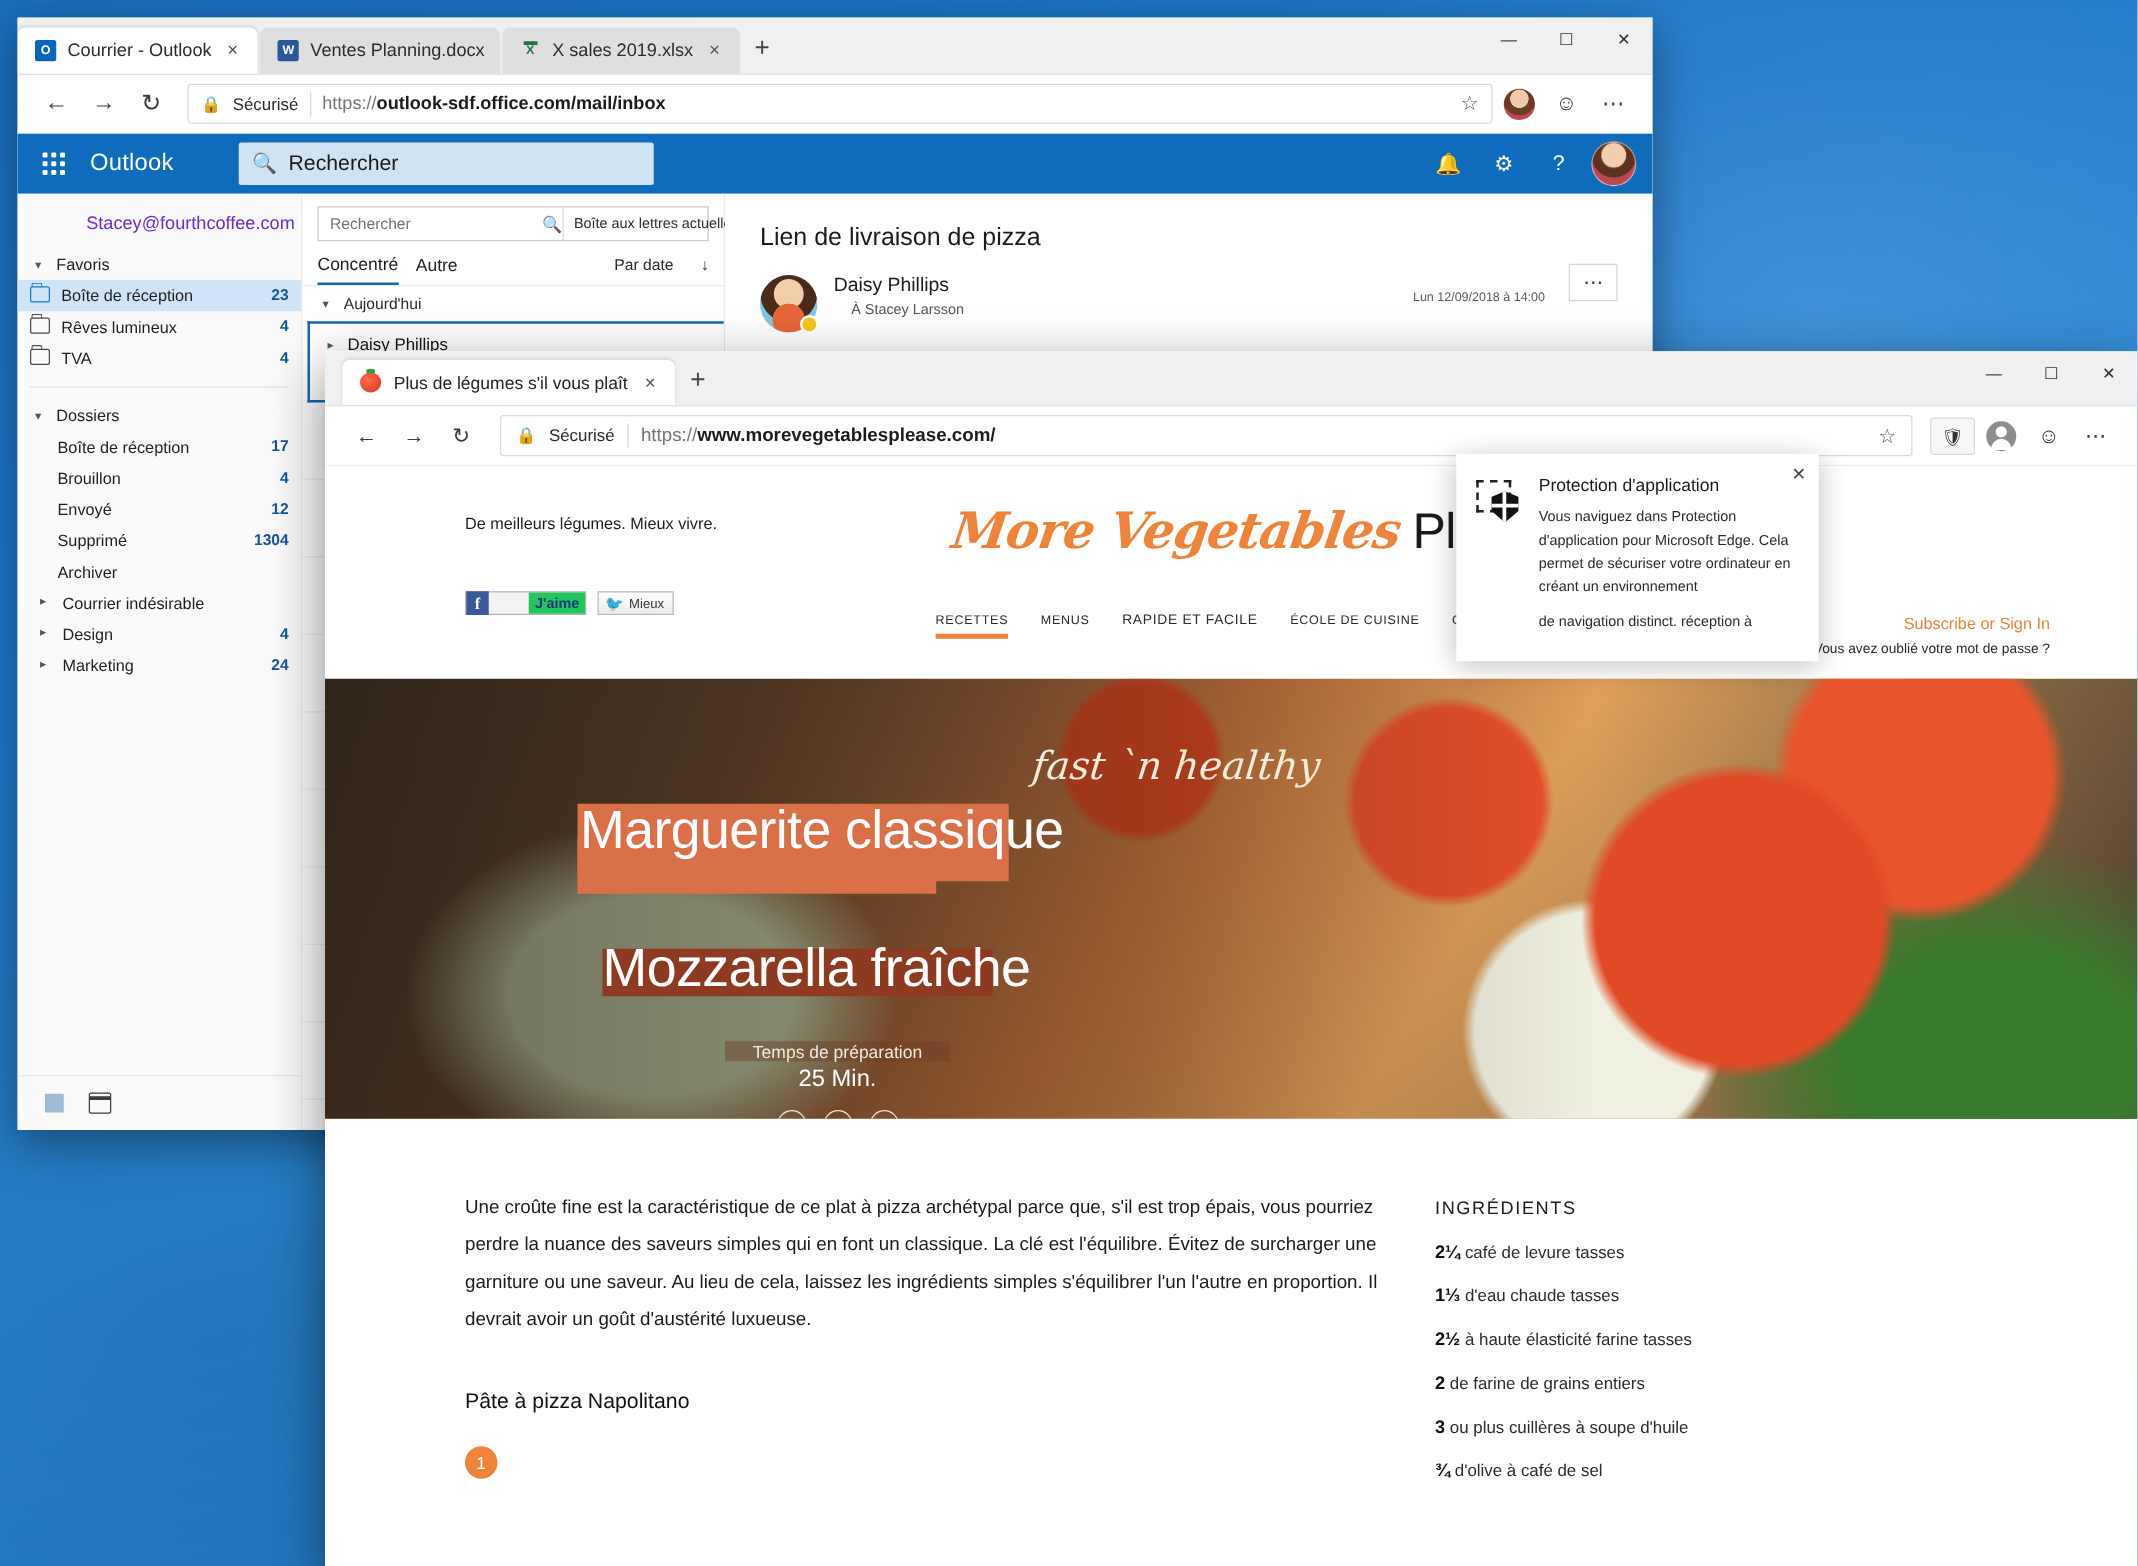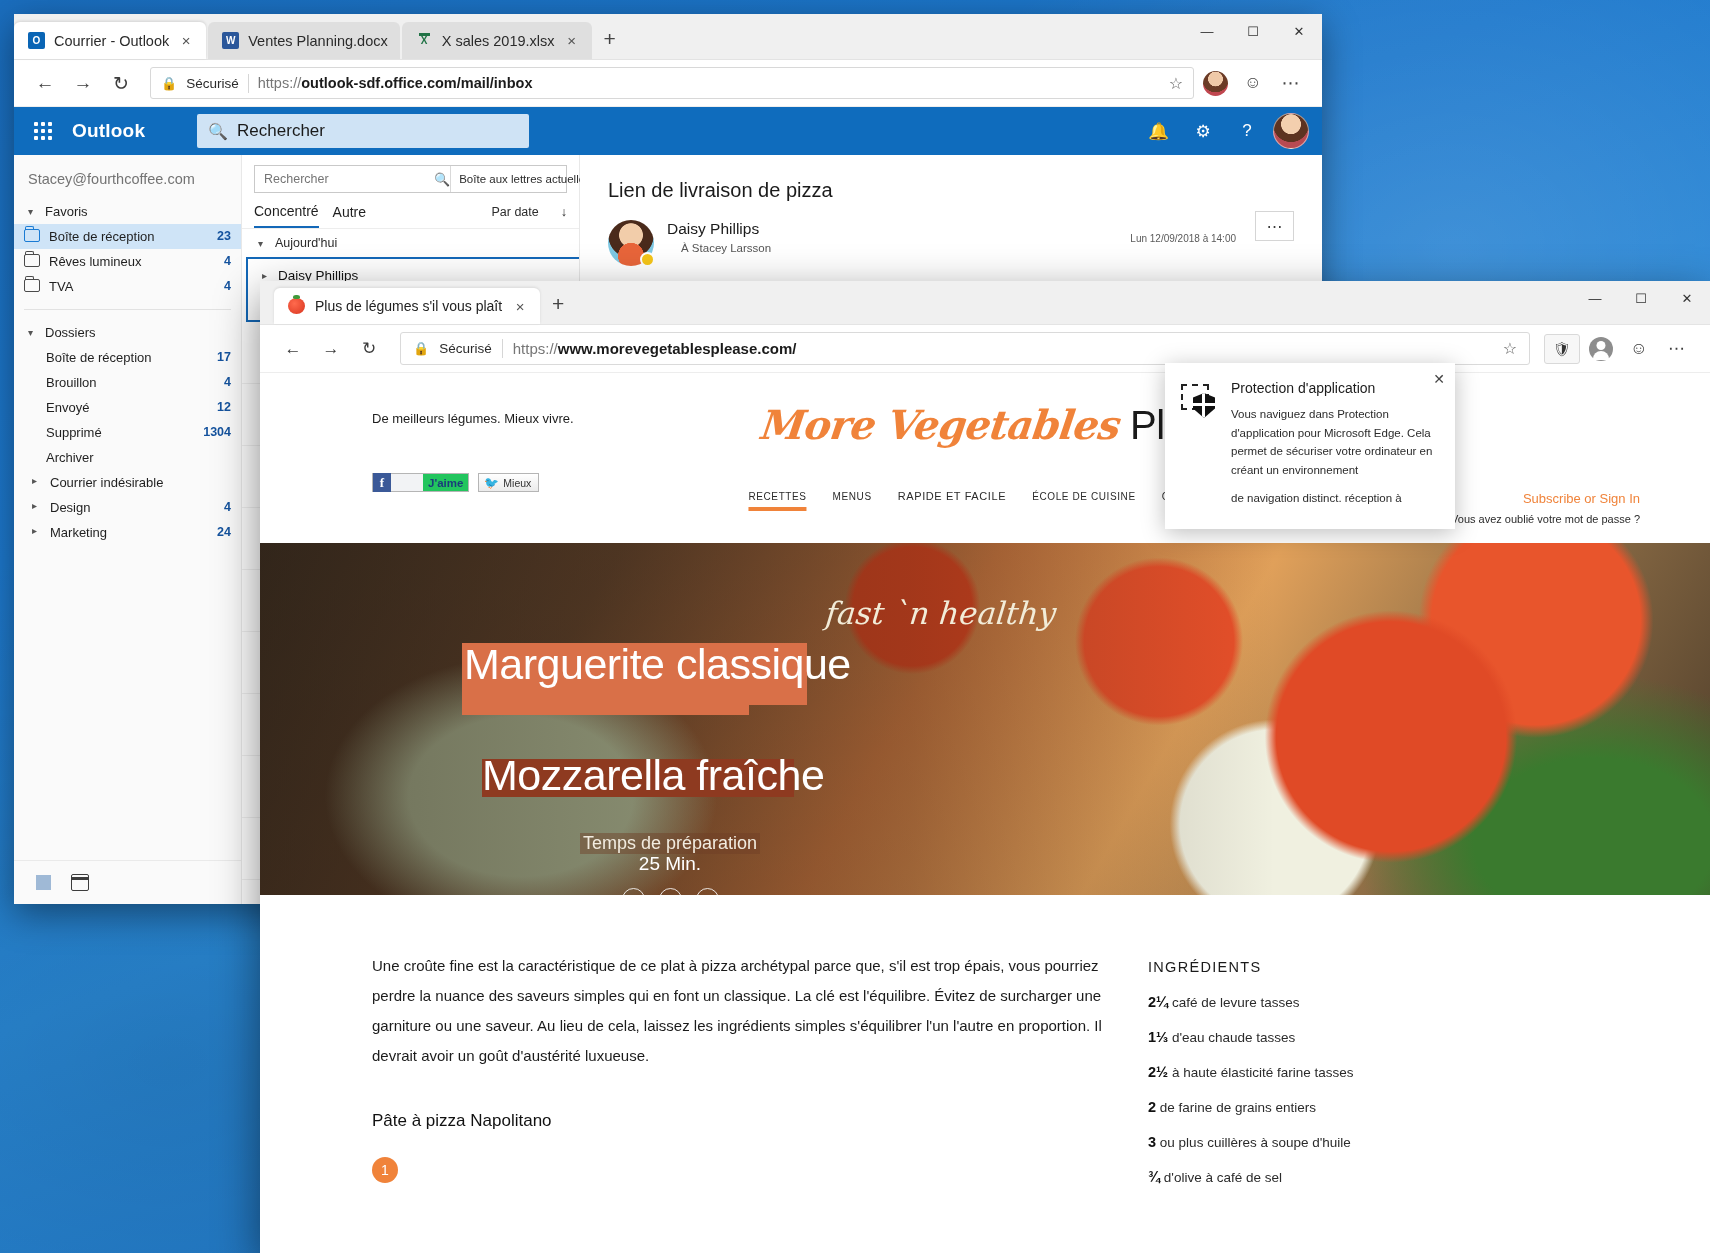--- a/index.html
+++ b/index.html
@@ -67,38 +67,38 @@
   .star{ font-size:16px; color:#5a5a5a; }
   .avatar-sm{ width:25px; height:25px; border-radius:50%;
     background:radial-gradient(circle at 50% 32%, #f0c9a8 0 34%, #6b3b26 36% 62%, #c0464f 64%); }
   .smiley{ font-size:17px; color:#444; }
   .dots3{ font-size:18px; color:#444; letter-spacing:1px; }
 
   .ol-appbar{ height:48px; background:#0f6cbd; display:flex; align-items:center; padding:0 12px; }
   .waffle{ width:34px; height:34px; display:grid; grid-template-columns:repeat(3,4px);
     grid-template-rows:repeat(3,4px); gap:3px; align-content:center; justify-content:center; cursor:pointer;}
   .waffle i{ background:#fff; border-radius:1px; display:block; width:4px; height:4px; }
-  .ol-brand{ color:#fff; font-size:19px; margin-left:12px; letter-spacing:.2px;font-weight:bold; }
+  .ol-brand{ color:#fff; font-size:19px; margin-left:12px; letter-spacing:.2px; }
   .ol-search{
     margin-left:52px; width:332px; height:34px; background:#cfe3f5; border-radius:2px;
     display:flex; align-items:center; gap:9px; padding:0 11px; font-size:17px; color:#1a1a1a;
   }
   .ol-search .mag{ color:#1368b8; font-size:16px; }
   .ol-appbar-right{ margin-left:auto; display:flex; align-items:center; gap:6px; }
   .ol-appbar-right .ico{ width:38px; height:38px; display:flex; align-items:center; justify-content:center;
     color:#fff; font-size:17px; cursor:pointer; }
   .avatar-lg{ width:36px; height:36px; border-radius:50%; border:1px solid rgba(255,255,255,.5);
     background:radial-gradient(circle at 50% 30%, #f3cfae 0 33%, #5d3320 35% 60%, #b84a52 62%); }
 
   .ol-body{ flex:1; display:flex; min-height:0; }
 
   
   .ol-folders{ width:228px; background:#fafafa; border-right:1px solid #e8e8e8;
     display:flex; flex-direction:column; font-size:13px; color:#1f1f1f; }
-  .acct{ padding:16px 14px 12px 14px; color:#737373; font-size:14.5px; }
+  .acct{ padding:16px 14px 12px 14px; color:#6d28d9; font-size:14.5px;margin-left:41px; }
   .f-group{ display:flex; align-items:center; padding:5px 10px; gap:8px; cursor:pointer; }
   .chev{ width:13px; font-size:10px; color:#555; text-align:center; }
   .f-row{ display:flex; align-items:flex-start; gap:9px; padding:5px 10px 5px 10px; cursor:pointer; font-size:13px;}
   .f-row.sel{ background:#cfe4f7; }
   .f-row .fname{ flex:1; white-space:nowrap; overflow:hidden; text-overflow:ellipsis;}
   .f-row .fcount{ color:#15539e; font-weight:bold; font-size:12.5px; }
   .folder-ico{ width:16px; height:13px; border:1.4px solid #4a4a4a; border-radius:2px; position:relative; flex:0 0 16px;}
   .folder-ico::before{ content:""; position:absolute; top:-4px; left:0; width:7px; height:3px;
     border:1.4px solid #4a4a4a; border-bottom:none; border-radius:2px 2px 0 0; }
   .folder-ico.blue{ border-color:#1a7bd4; } .folder-ico.blue::before{ border-color:#1a7bd4;}
@@ -227,21 +227,21 @@
       linear-gradient(120deg,#4a3b2c 0%, #6b4a30 22%, #c8763f 45%, #e0a05a 62%, #8a6b45 80%, #4a3a28 100%);
   }
   .hero-tint{ position:absolute; inset:0; background:linear-gradient(90deg, rgba(30,20,12,.55) 0%, rgba(40,26,16,.30) 45%, rgba(0,0,0,0) 70%); }
   .fastn{ position:absolute; left:566px; top:52px; font-family:"DejaVu Serif",serif; font-style:italic;
      font-size:31px; color:#f2ecd8; transform:skewX(-6deg);}
   .hl1{ position:absolute; left:202px; top:100px; width:345px; height:62px; background:#d97048; }
   .hl1b{ position:absolute; left:202px; top:128px; width:287px; height:44px; background:#d97048;}
   .h-title1{ position:absolute; left:204px; top:97px; font-size:43px; color:#fff; letter-spacing:-.5px; z-index:3;}
   .hl2{ position:absolute; left:222px; top:216px; width:312px; height:38px; background:#8e3a20; }
   .h-title2{ position:absolute; left:222px; top:208px; font-size:43px; color:#fff; letter-spacing:-.5px; z-index:3;}
-  .prep-l{ position:absolute; left:320px; top:290px; width:180px; text-align:center; font-size:18px; color:#f2ece0; z-index:3;
+  .prep-l{ position:absolute; left:320px; top:290px; width:180px; text-align:center; font-size:14px; color:#f2ece0; z-index:3;
      background:rgba(110,62,38,.45);}
   .prep-v{ position:absolute; left:320px; top:310px; width:180px; text-align:center; font-size:19px; color:#fff; z-index:3;}
   .hero-social{ position:absolute; left:320px; top:345px; width:180px; display:flex; justify-content:center; gap:14px; z-index:3;}
   .hs{ width:23px; height:23px; border-radius:50%; border:1.5px solid rgba(255,255,255,.85);
      display:flex; align-items:center; justify-content:center; color:#fff; font-size:12px; }
 
   
   .article{ display:flex; padding:56px 112px 0 112px; gap:46px; }
   .art-main{ width:730px; }
   .art-p{ font-size:15px; color:#1b1b1b; line-height:2.0; }

